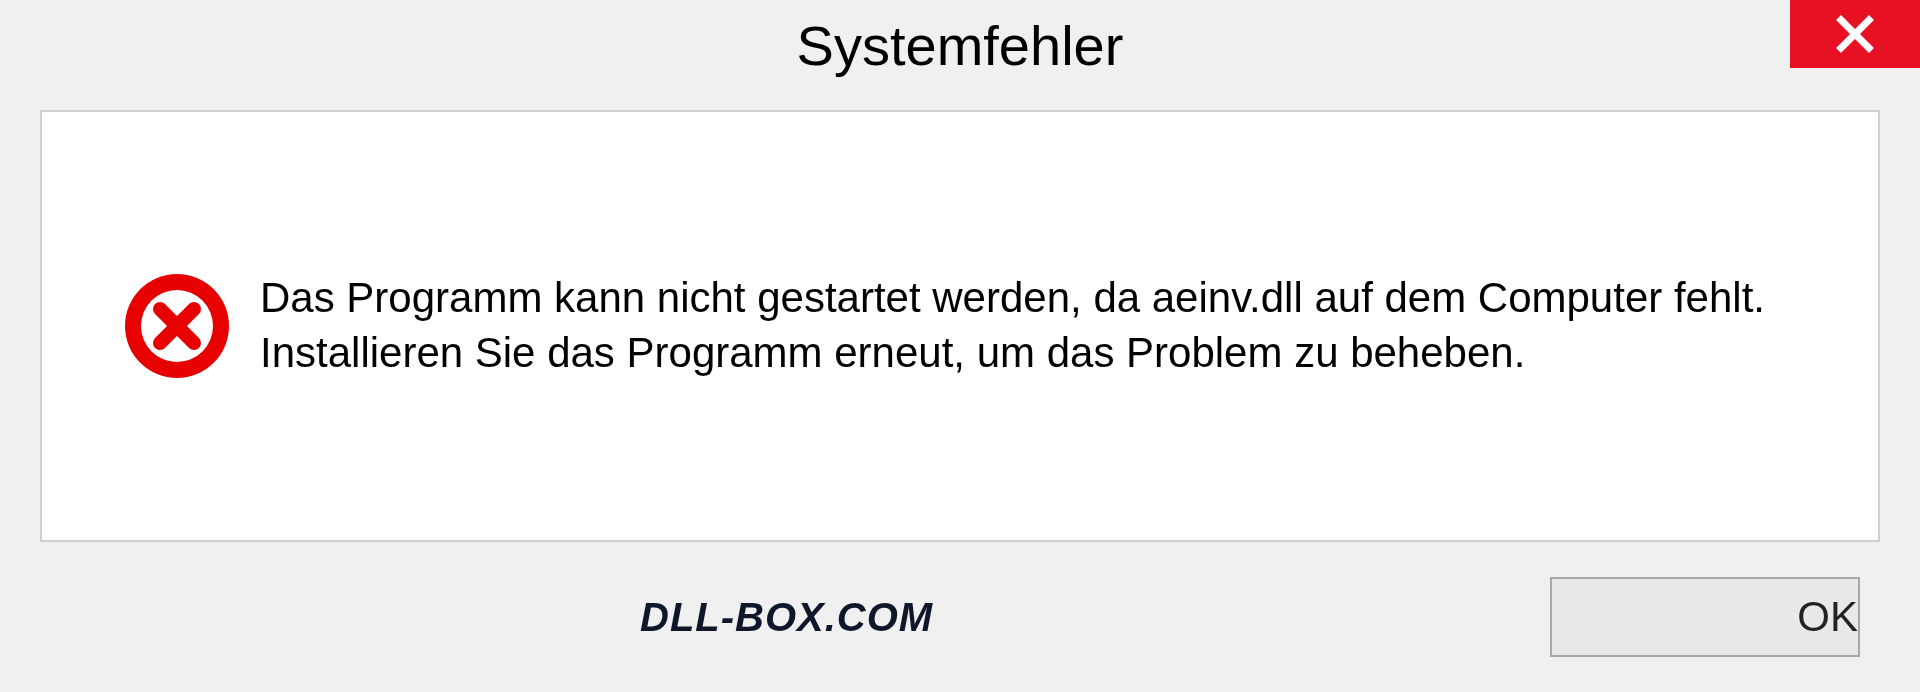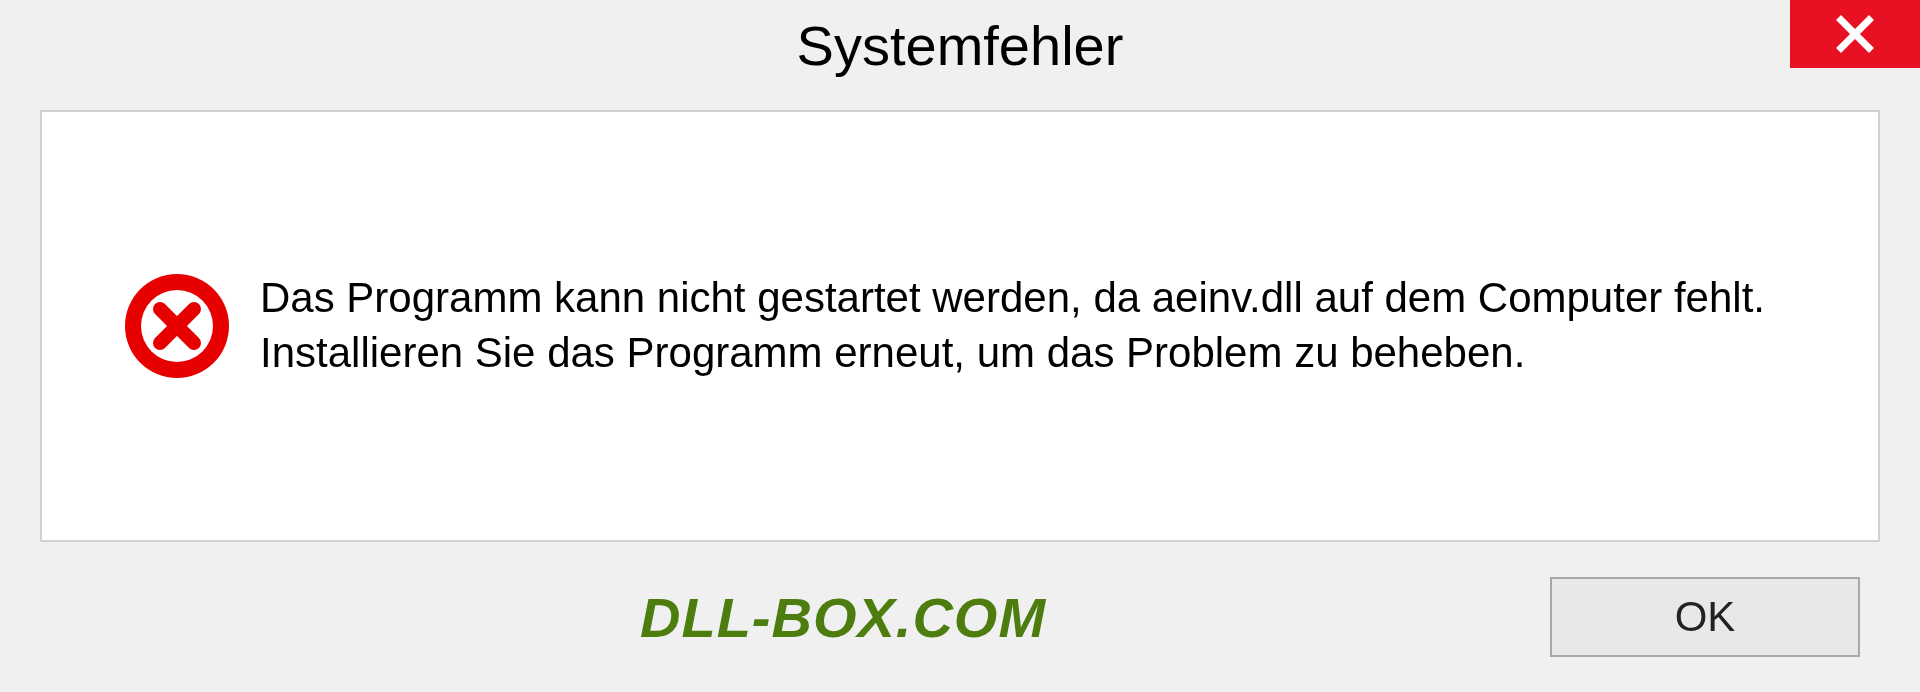--- a/index.html
+++ b/index.html
@@ -74,38 +74,38 @@
       font-weight: 400;
     }
     .footer {
       height: 150px;
       display: flex;
       align-items: center;
       justify-content: space-between;
       padding: 0 60px 0 80px;
     }
     .watermark {
-      font-size: 56px;
+      font-size: 40px;
       font-weight: 900;
-      color: #4d7c0f;
+      color: #0f172a;
       letter-spacing: 1px;
       font-style: italic;
       font-family: Arial, sans-serif;
       margin-left: 560px;
     }
     .ok-btn {
       width: 310px;
       height: 80px;
       background: #e8e8e8;
       border: 2px solid #a8a8a8;
       font-size: 42px;
       color: #222;
       display: flex;
       align-items: center;
-      justify-content: center;
+      justify-content: flex-end;
       cursor: pointer;
     }
   </style>
 </head>
 <body>
 
 <div class="dialog">
   <div class="titlebar">
     <div class="title">Systemfehler</div>
     <div class="close-btn">

